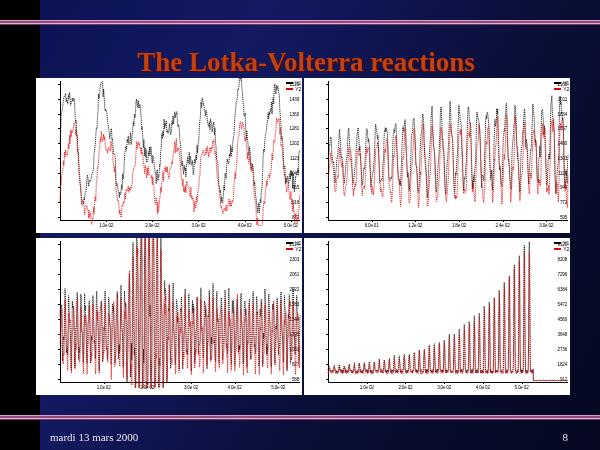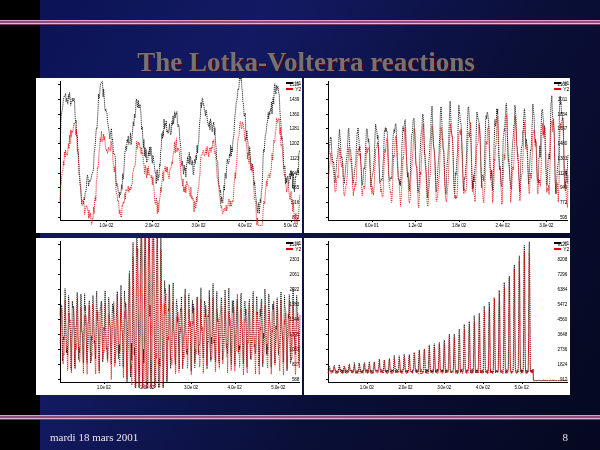--- a/index.html
+++ b/index.html
@@ -34,21 +34,21 @@
   .rule .l1{position:absolute;left:0;right:0;top:0;height:1px;background:#d79ec8;}
   .rule .l2{position:absolute;left:0;right:0;top:1px;height:2px;background:#8e4d7d;}
   .rule .l3{position:absolute;left:0;right:0;top:3px;height:1px;background:#e3b4d6;}
   .rule .l4{position:absolute;left:0;right:0;top:4px;height:1px;background:#70375f;}
   #rule-top{top:20px;}
   #rule-bottom{top:415px;}
   
   #slide-title{
     position:absolute;left:12px;right:0;top:47px;
     text-align:center;
-    color:#737373;
+    color:#c2410c;
     font-family:"Liberation Serif",serif;
     font-weight:bold;font-size:27px;
     text-shadow:1px 1px 0 #5a0000;
     letter-spacing:0px;
   }
   
   #footer-date{
     position:absolute;left:50px;top:431px;
     color:#efe4ef;font-size:11px;font-family:"Liberation Serif",serif;
   }
@@ -316,15 +316,15 @@
       </div>
     </div>
 
   <div class="rule" id="rule-bottom">
     <div class="l1"></div>
       <div class="l2"></div>
       <div class="l3"></div>
       <div class="l4"></div>
   </div>
 
-  <div id="footer-date">mardi 18 mars 2001</div>
+  <div id="footer-date">mardi 13 mars 2000</div>
   <div id="footer-page">8</div>
 </div>
 
 </body></html>

